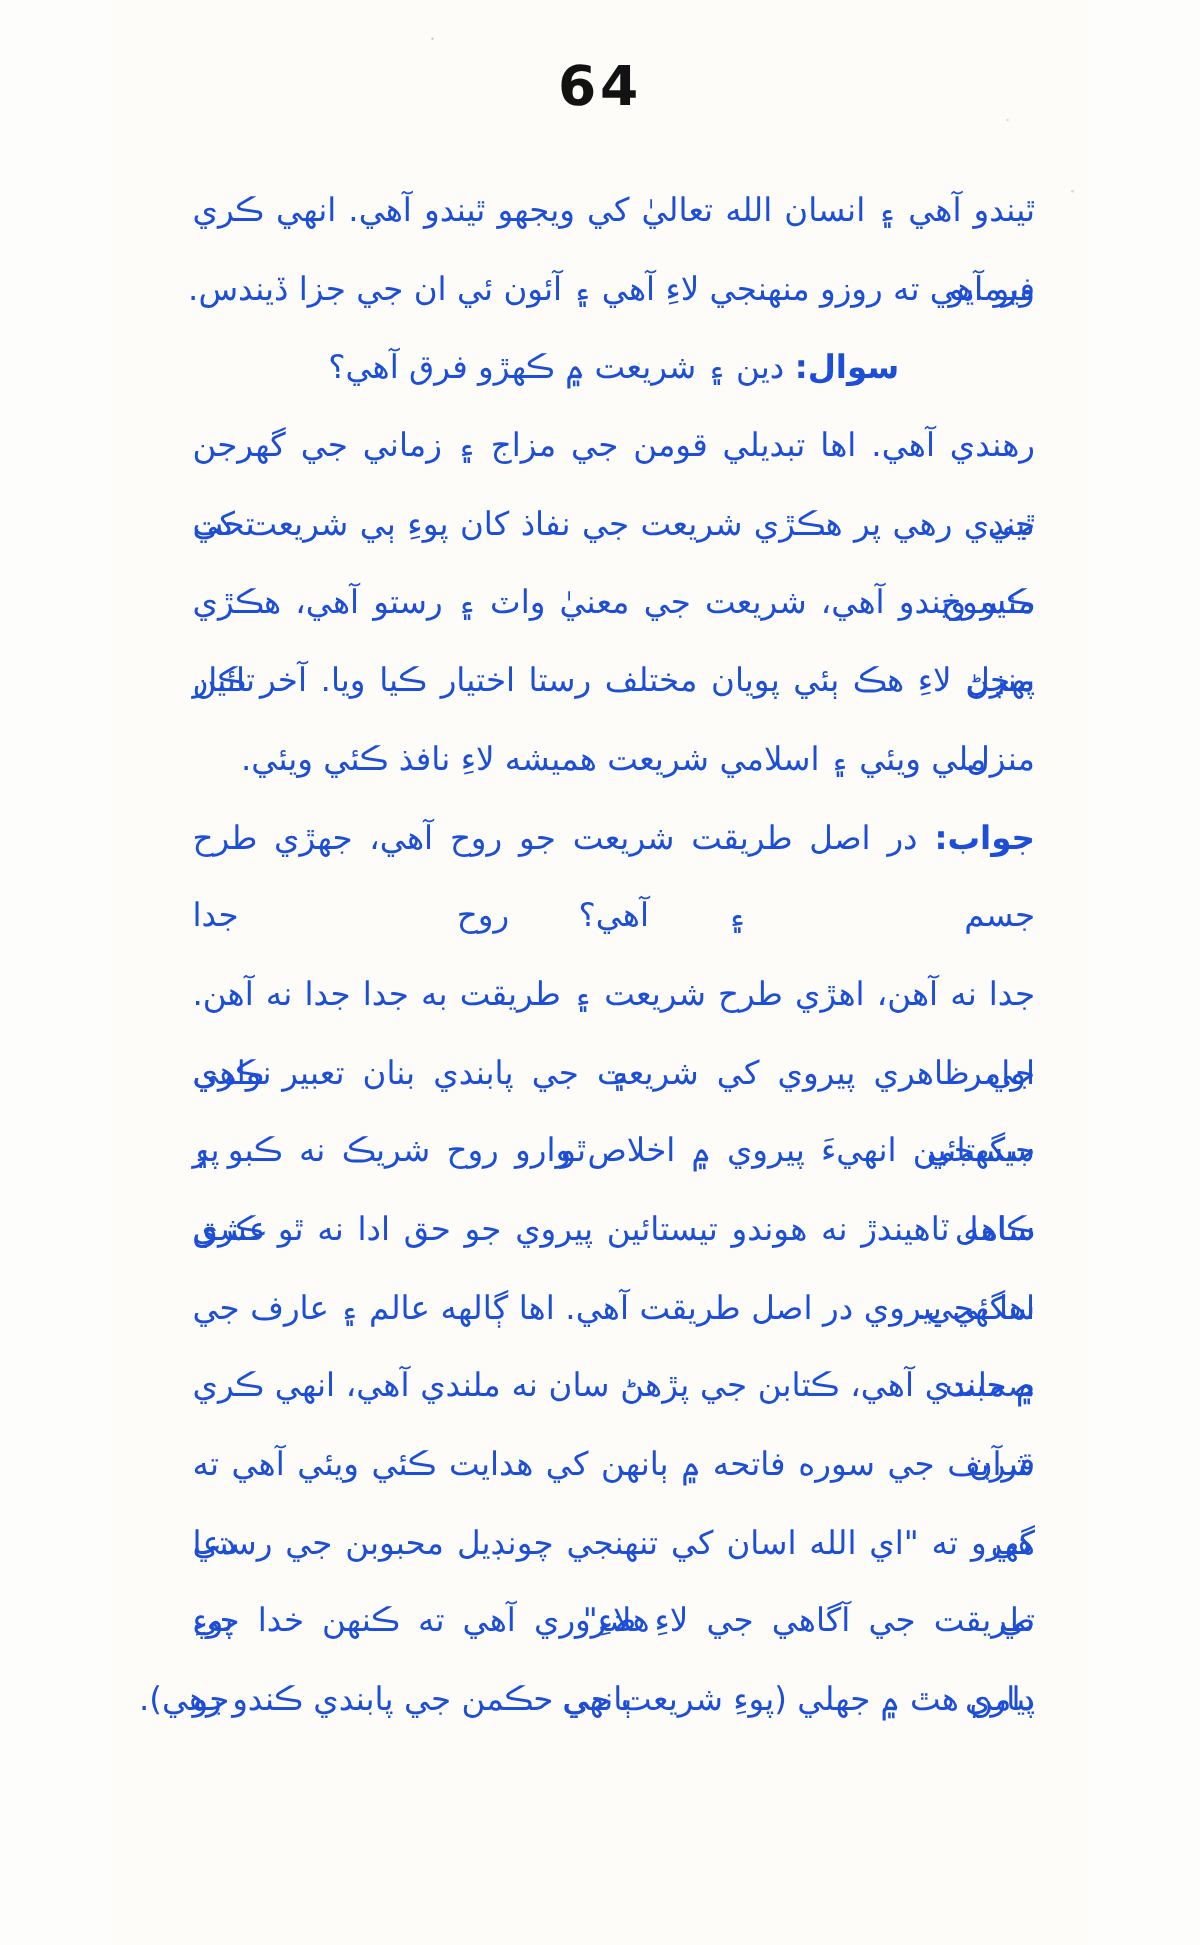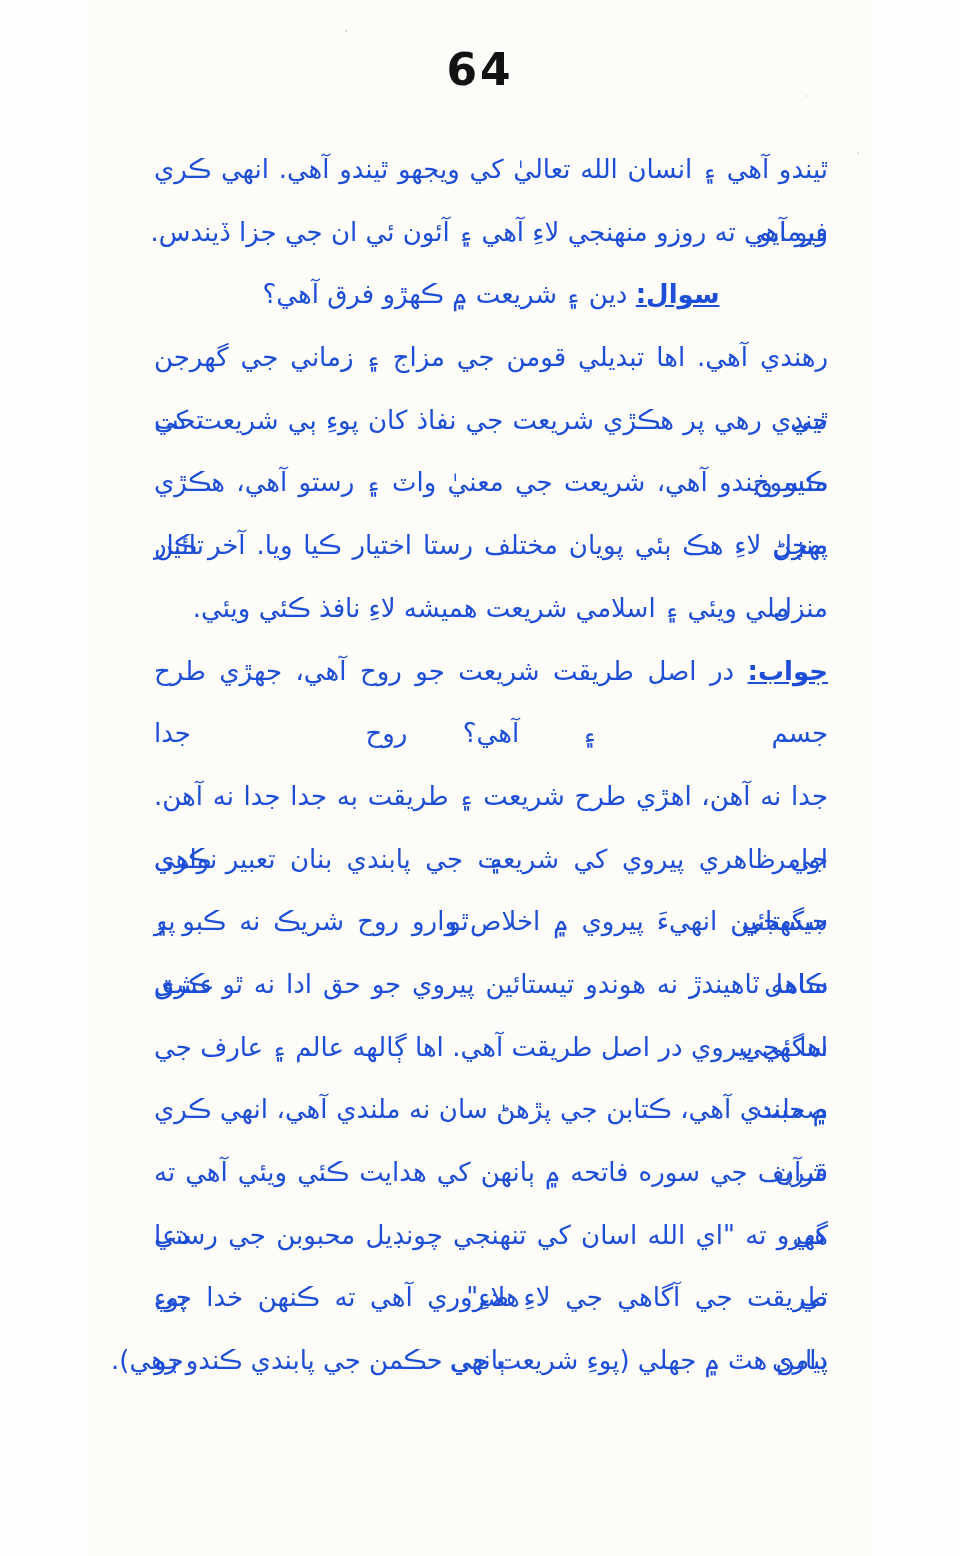--- a/index.html
+++ b/index.html
@@ -44,21 +44,20 @@
   .line.justify {
     text-align: justify;
     text-align-last: justify;
   }
   .line.start {
     text-align: center;
     white-space: nowrap;
   }
   .qa-label {
     font-weight: bold;
-    text-decoration: underline;
   }
   
   .scan-noise {
     position: absolute;
     top: 30px;
     left: 255px;
     width: 2px;
     height: 2px;
     background: #b9b9b4;
     border-radius: 50%;

